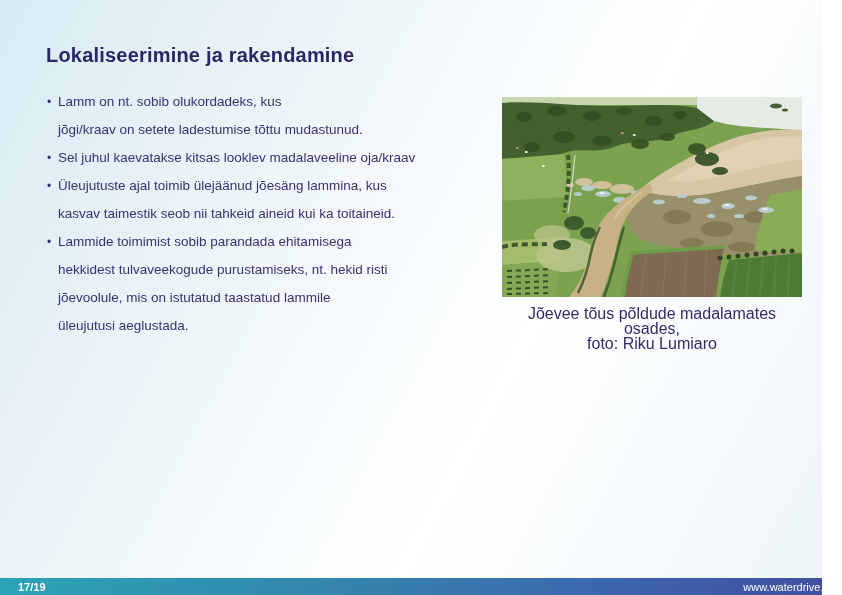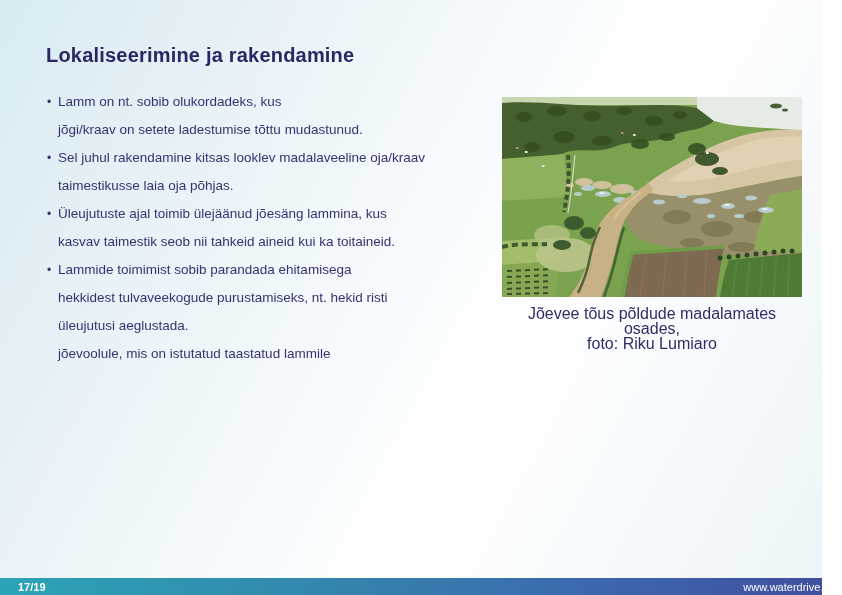--- a/index.html
+++ b/index.html
@@ -63,32 +63,31 @@
 <div class="slide">
 
   <h1 class="title">Lokaliseerimine ja rakendamine</h1>
 
   <div class="bullets">
     <div class="bullet">
       <div class="bline first"><span class="marker">•</span><span>Lamm on nt. sobib olukordadeks, kus</span></div>
       <div class="bline">jõgi/kraav on setete ladestumise tõttu mudastunud.</div>
     </div>
     <div class="bullet">
-      <div class="bline first"><span class="marker">•</span><span>Sel juhul rakendamine kitsas looklev madalaveeline oja/kraav</span></div>
-      <div class="bline">taimestikusse laia oja põhjas.</div>
+      <div class="bline first"><span class="marker">•</span><span>Sel juhul kaevatakse kitsas looklev madalaveeline oja/kraav</span></div>
     </div>
     <div class="bullet">
       <div class="bline first"><span class="marker">•</span><span>Üleujutuste ajal toimib ülejäänud jõesäng lammina, kus</span></div>
       <div class="bline">kasvav taimestik seob nii tahkeid aineid kui ka toitaineid.</div>
     </div>
     <div class="bullet">
       <div class="bline first"><span class="marker">•</span><span>Lammide toimimist sobib parandada ehitamisega</span></div>
       <div class="bline">hekkidest tulvaveekogude purustamiseks, nt. hekid risti</div>
+      <div class="bline">jõevoolule, mis on istutatud taastatud lammile</div>
       <div class="bline">üleujutusi aeglustada.</div>
-      <div class="bline">jõevoolule, mis on istutatud taastatud lammile</div>
     </div>
   </div>
 
   <figure class="figure">
     <div class="photo">
       <svg viewBox="0 0 300 200" width="300" height="200" preserveAspectRatio="none" role="img">
 
         <rect x="0" y="0" width="300" height="200" fill="#7ba24f"></rect>
 
         <rect x="0" y="0" width="210" height="8" fill="#c7d6ae"></rect>

